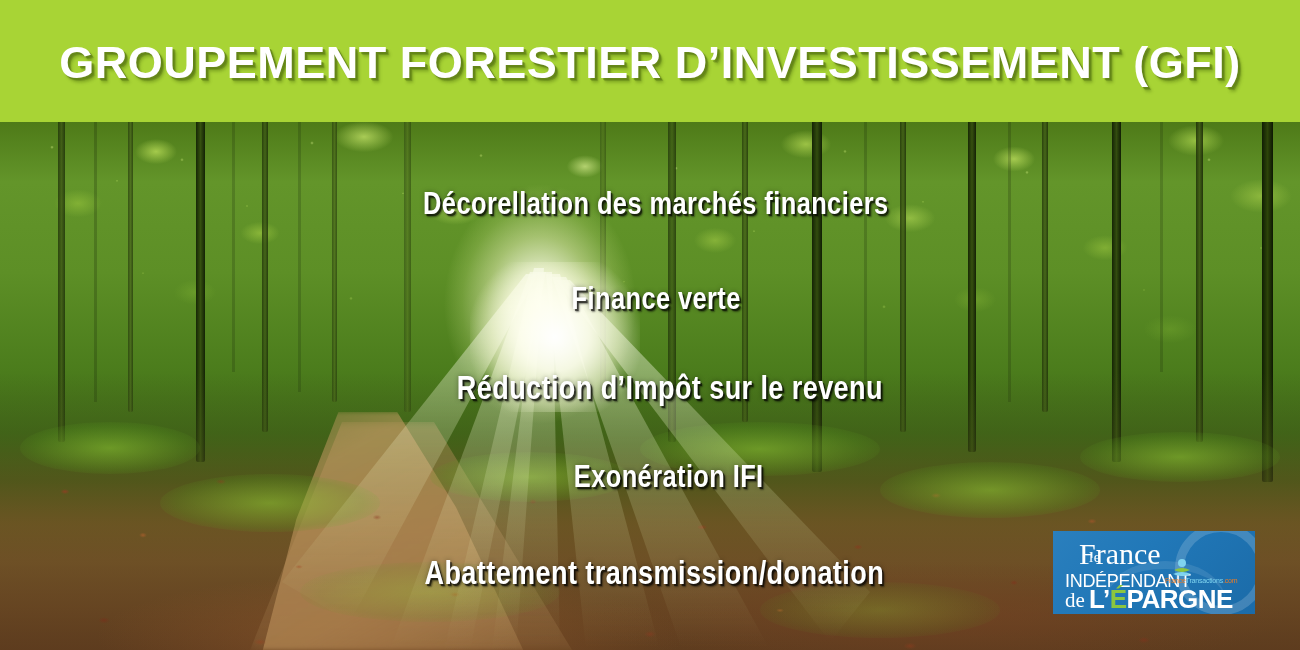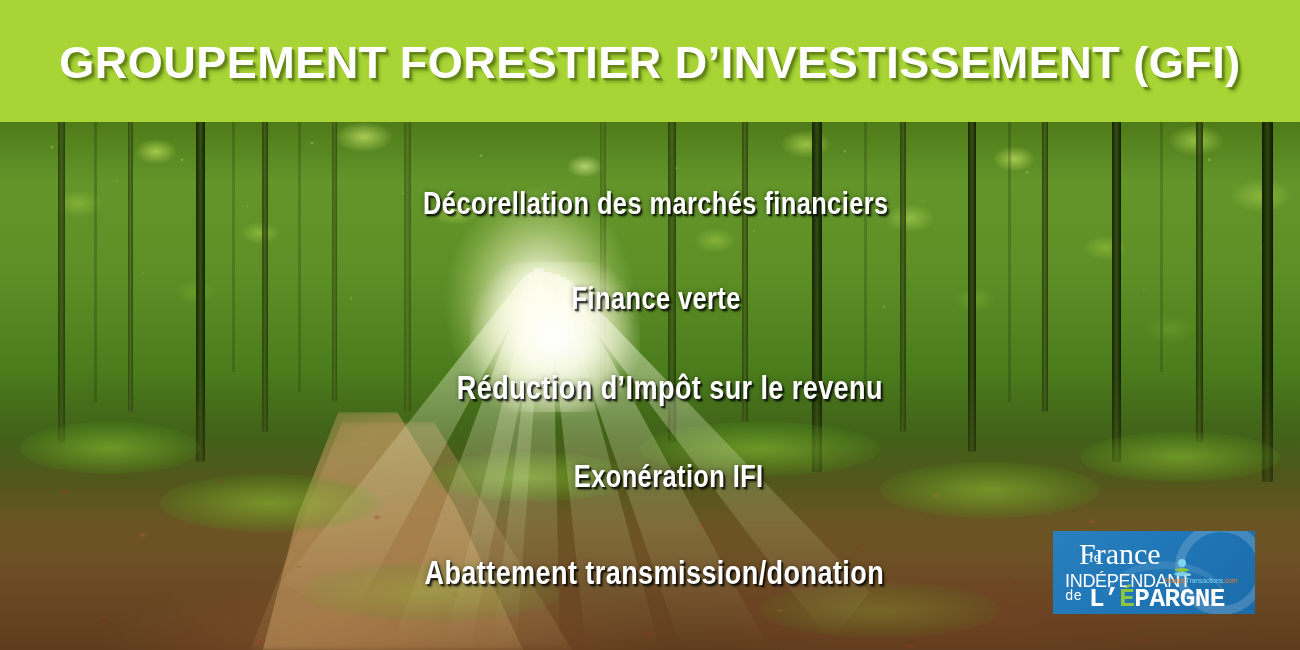--- a/index.html
+++ b/index.html
@@ -285,28 +285,28 @@
     position: absolute;
     left: 12px; top: 40px;
     font-family: "Liberation Sans", sans-serif;
     font-size: 18px;
     color: #fff;
     letter-spacing: -.3px;
   }
   #logo-de {
     position: absolute;
     left: 12px; top: 57px;
-    font-family: Liberation Mono, monospace;
-    font-size: 14px;
+    font-family: Liberation Serif, serif;
+    font-size: 21px;
     color: #fff;
   }
   #logo-epargne {
     position: absolute;
     left: 36px; top: 55px;
-    font-family: Liberation Mono, monospace;
+    font-family: Liberation Sans, sans-serif;
     font-weight: bold;
     font-size: 26px;
     color: #fff;
     letter-spacing: -.5px;
     line-height: 1;
   }
   #logo-epargne .accent { color: #8cc63f; }
   #logo-ft {
     position: absolute;
     left: 112px; top: 46px;

